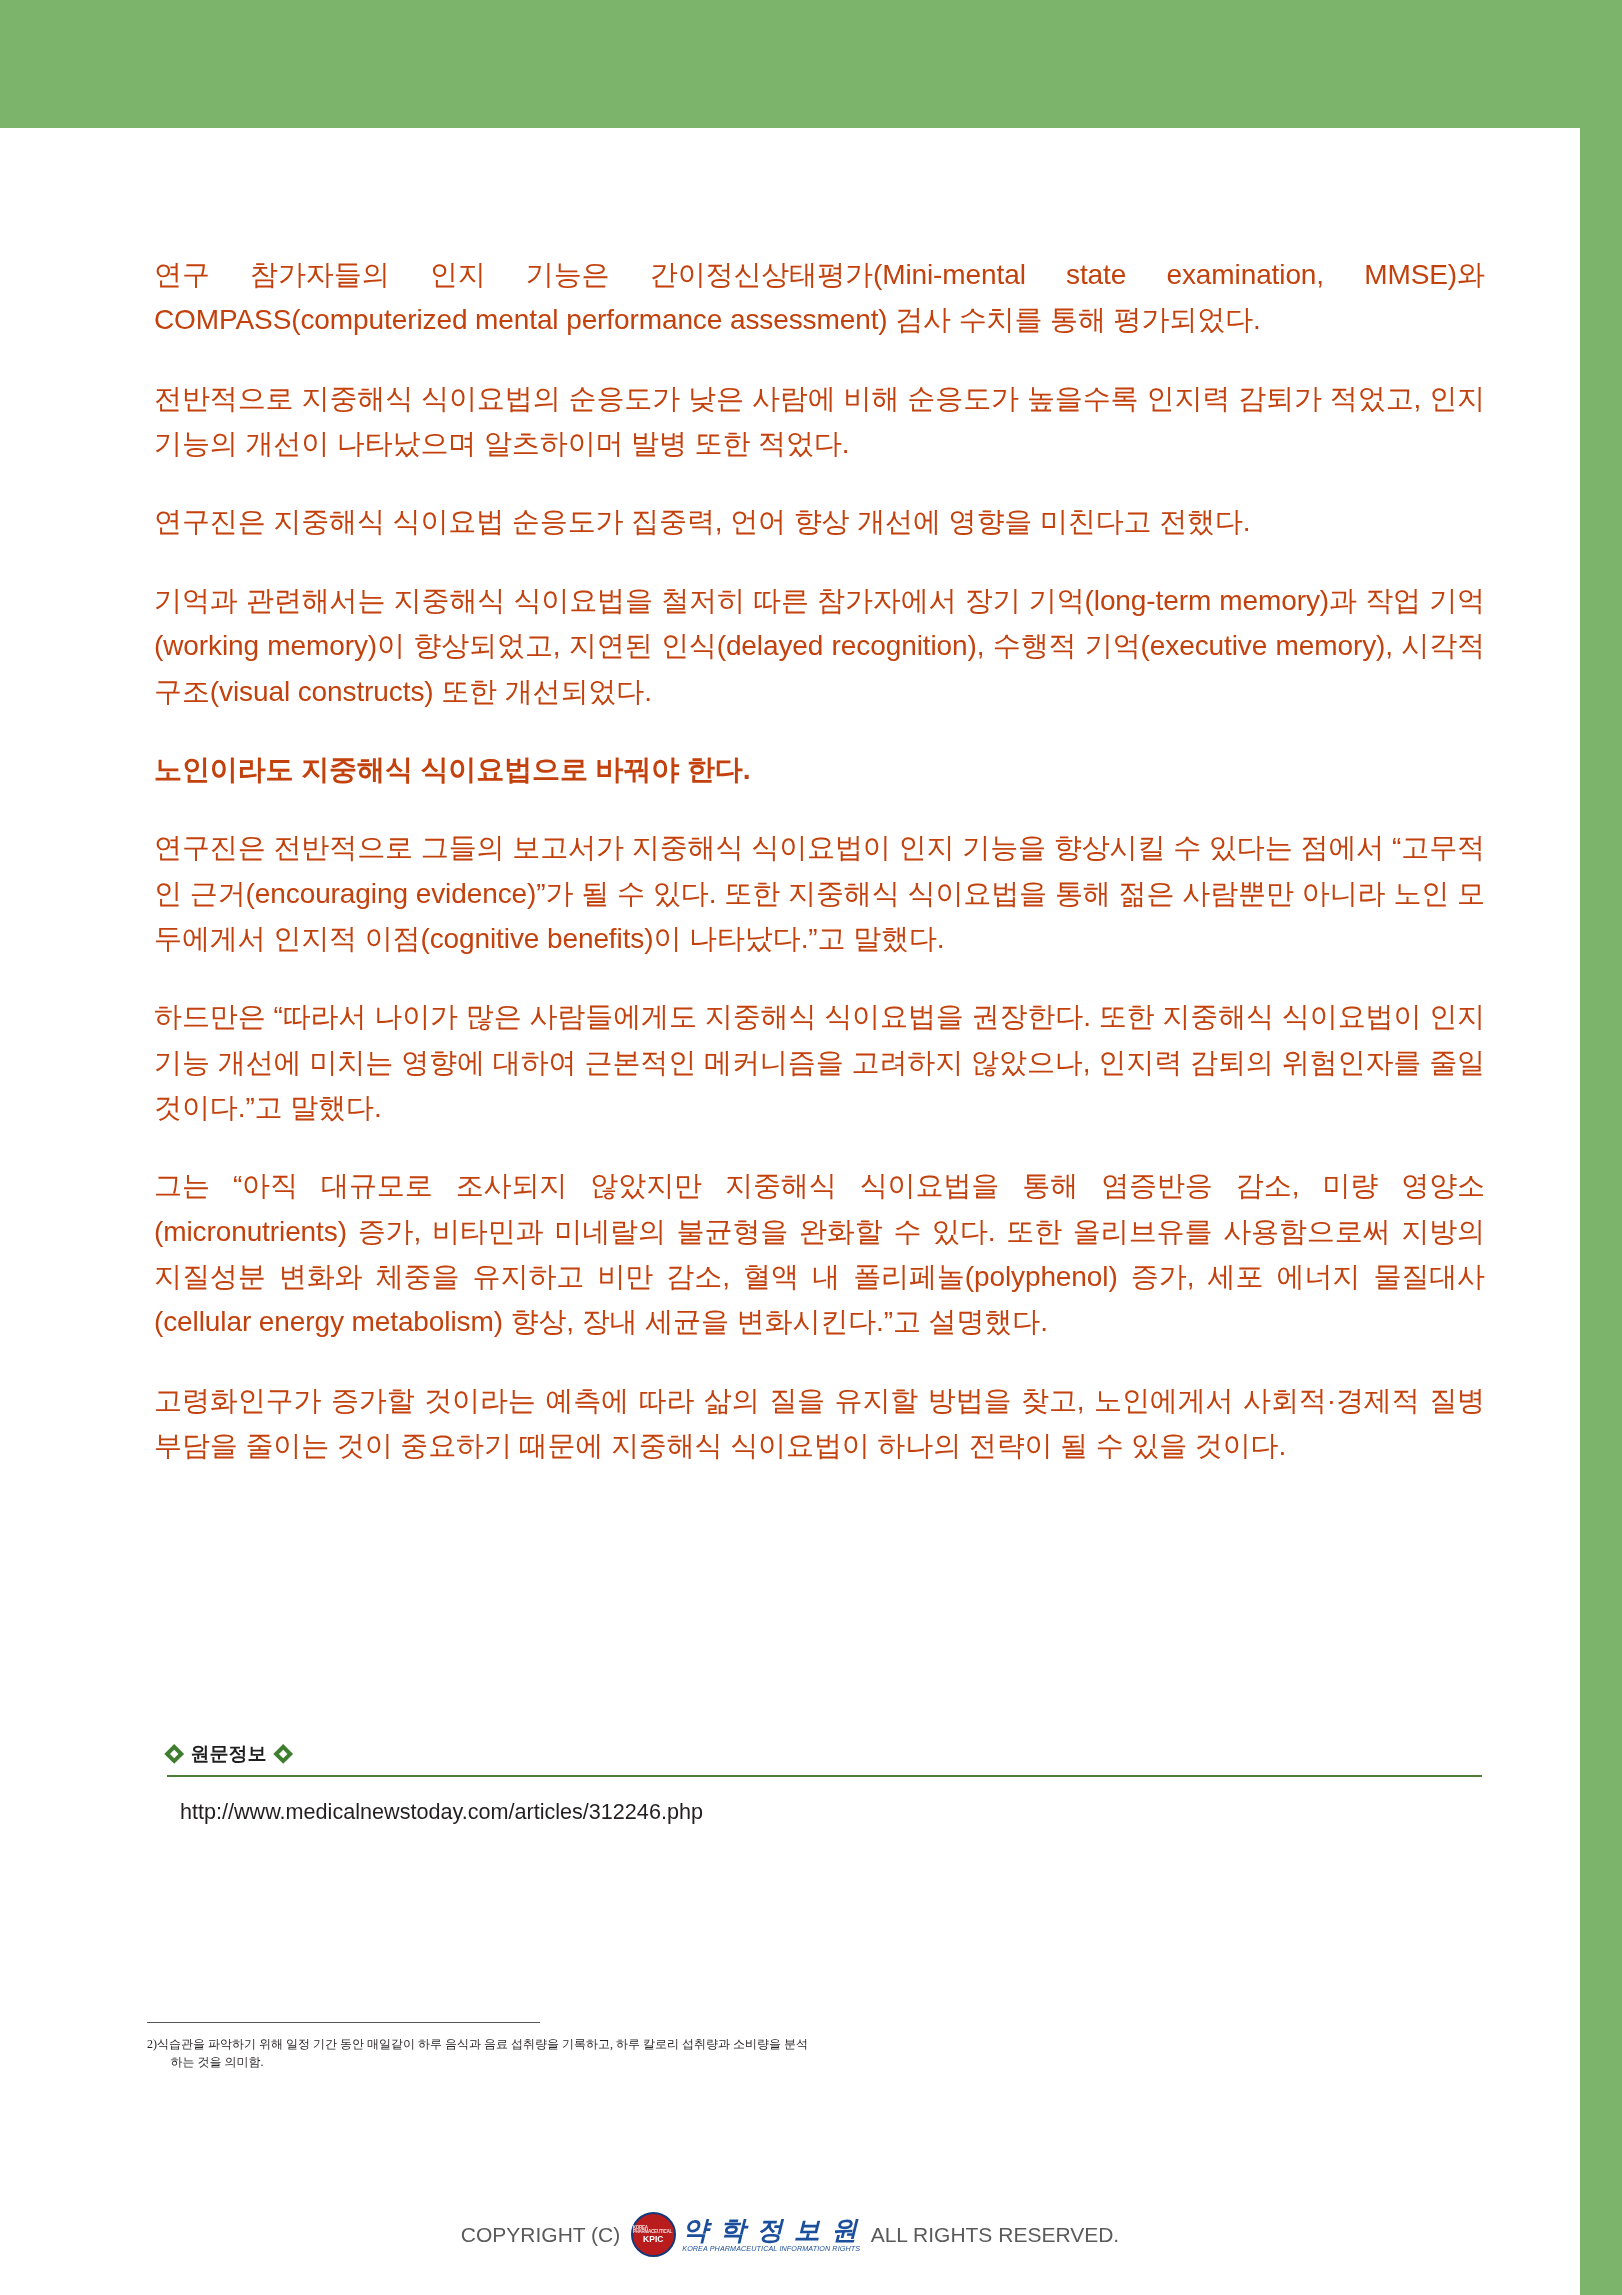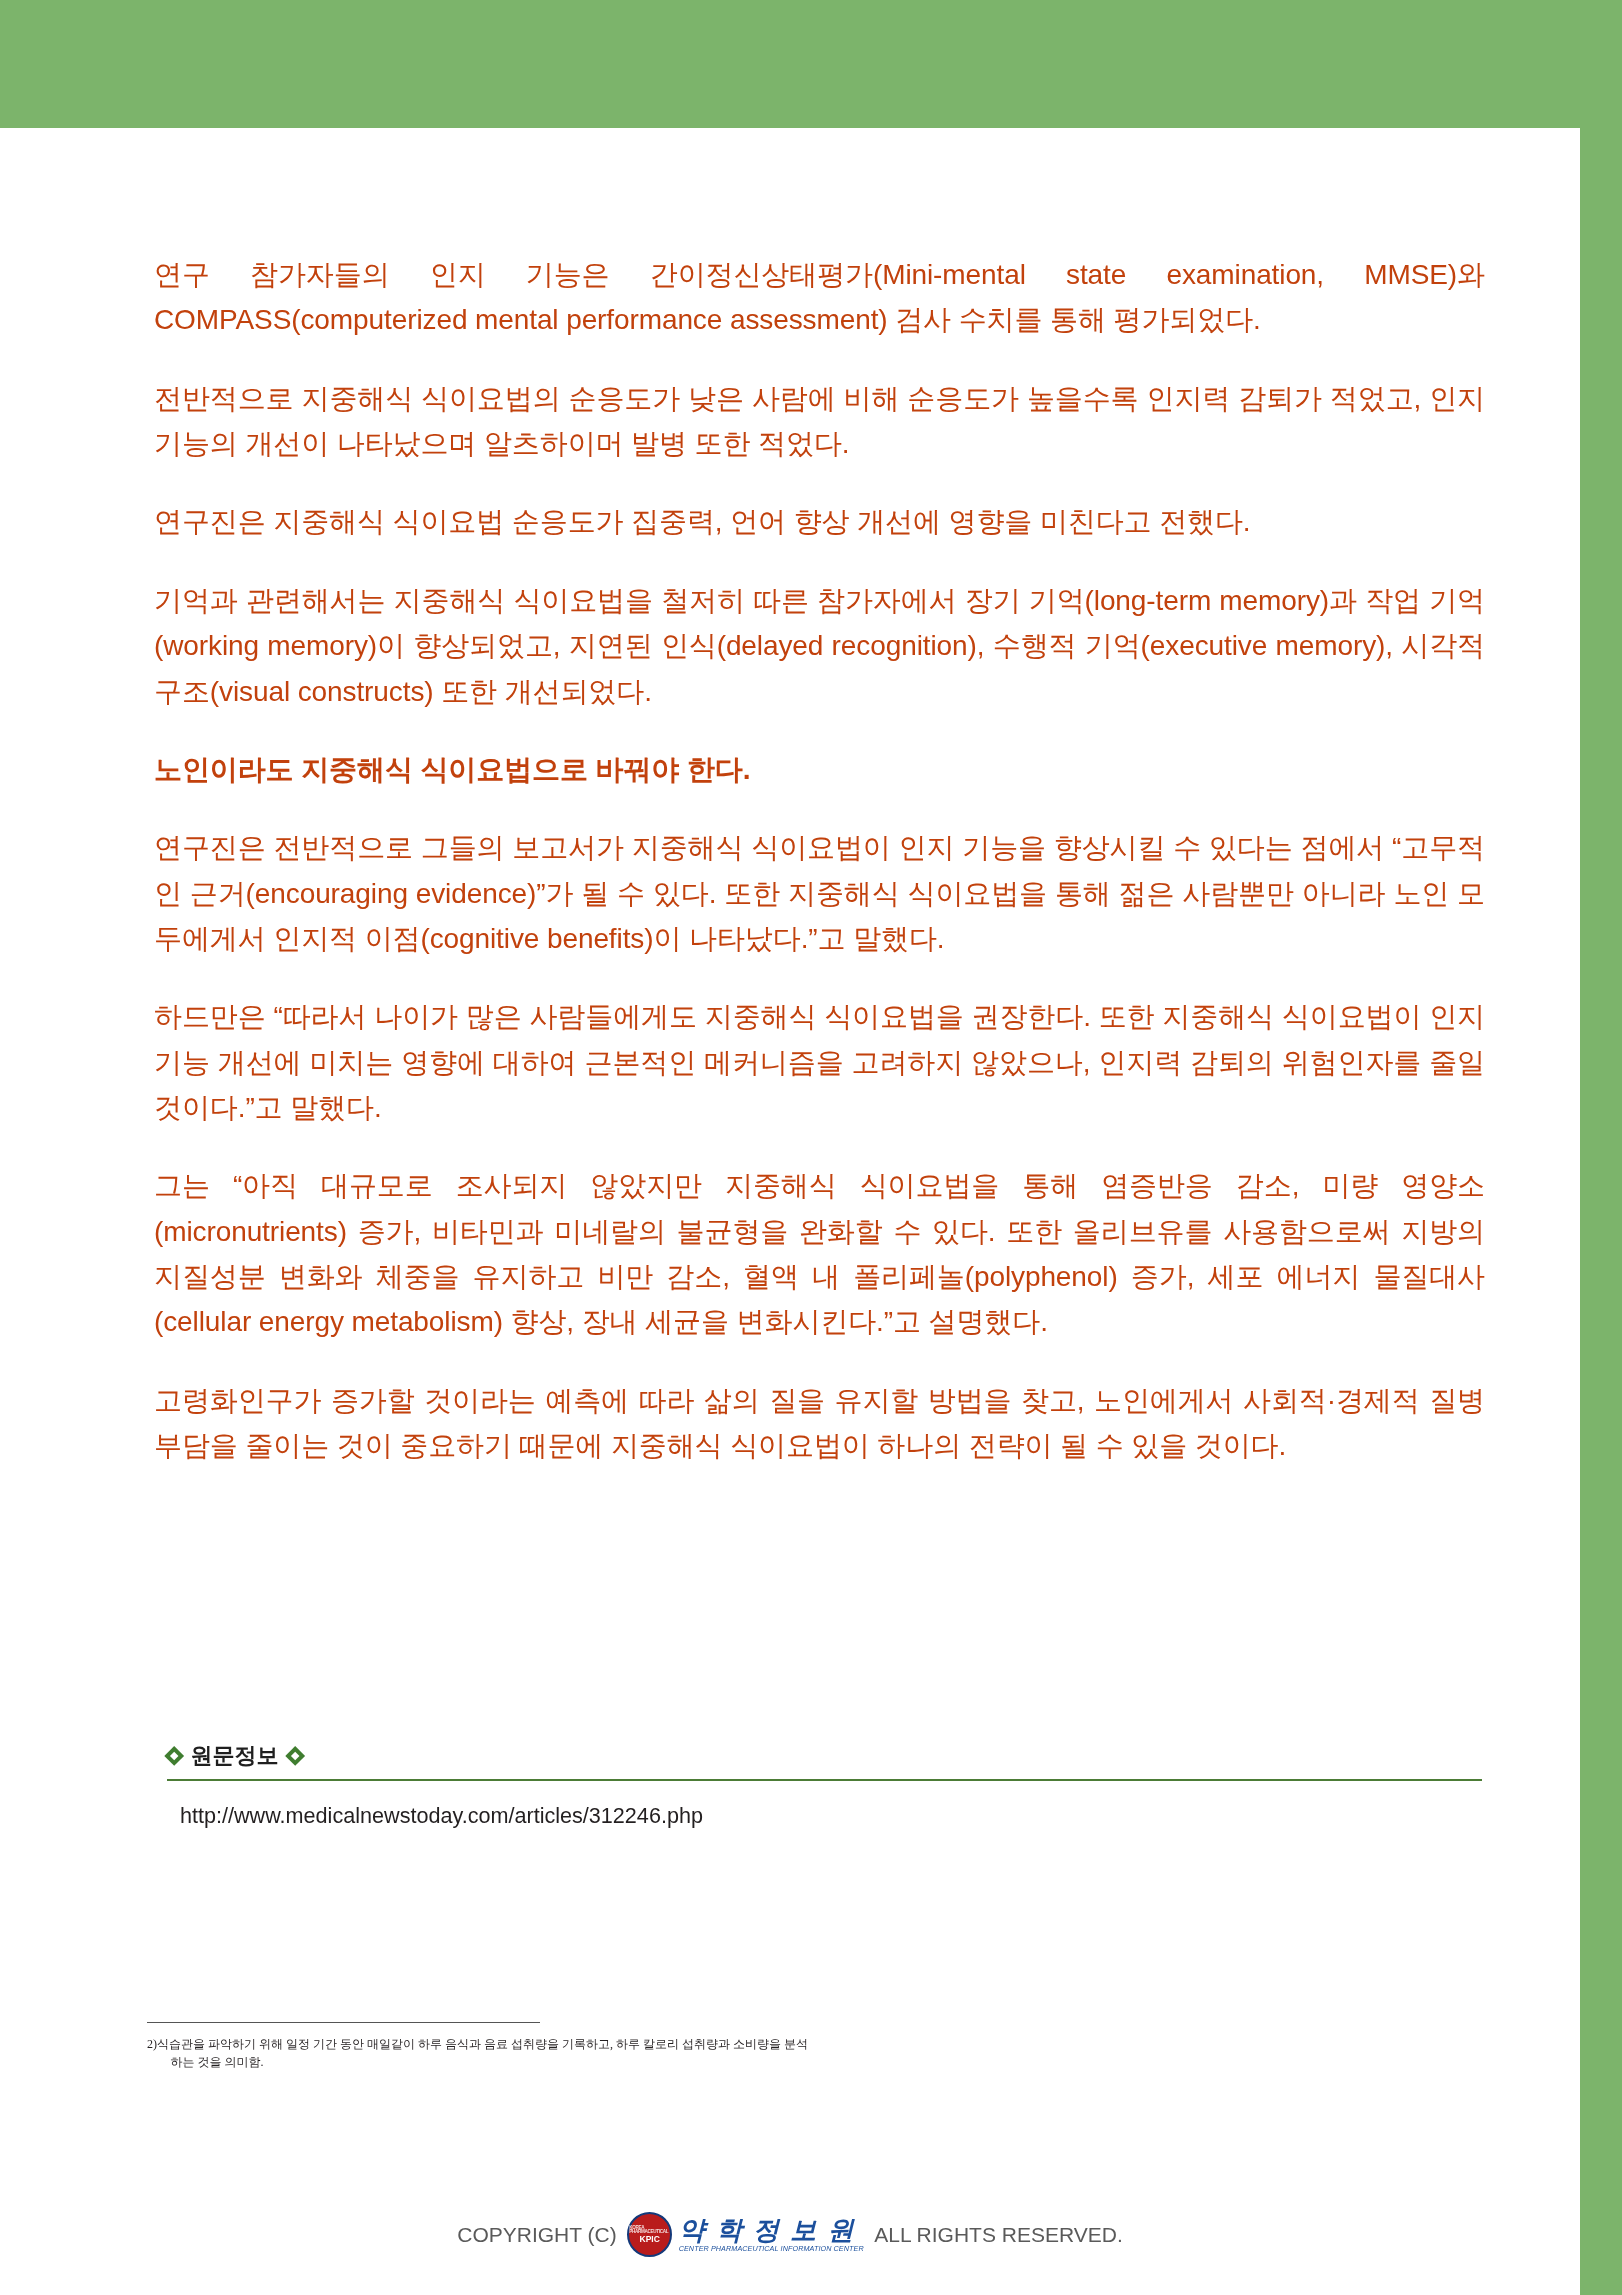--- a/index.html
+++ b/index.html
@@ -79,21 +79,21 @@
   .source-block {
     position: absolute;
     left: 167px;
     top: 1741px;
     width: 1315px;
   }
   .source-header {
     display: flex;
     align-items: center;
     gap: 9.2px;
-    font-size: 22px;
+    font-size: 19px;
     font-weight: bold;
     color: #1f1f1f;
     padding-bottom: 5.2px;
   }
   .diamond {
     display: inline-block;
     width: 14.4px;
     height: 14.4px;
     background: #3f7d2f;
     transform: rotate(45deg);
@@ -243,18 +243,18 @@
 
 <div class="copyright">
   <span>COPYRIGHT (C)</span>
   <span class="logo-wrap">
     <span class="kpic-seal">
       <span class="ring">KOREA PHARMACEUTICAL</span>
       <span>KPIC</span>
     </span>
     <span class="kpic-kor">
       <span class="ko">약 학 정 보 원</span>
-      <span class="en">CENTER PHARMACEUTICAL INFORMATION CENTER</span>
+      <span class="en">KOREA PHARMACEUTICAL INFORMATION RIGHTS</span>
     </span>
   </span>
   <span>ALL RIGHTS RESERVED.</span>
 </div>
 
 
 </body></html>

